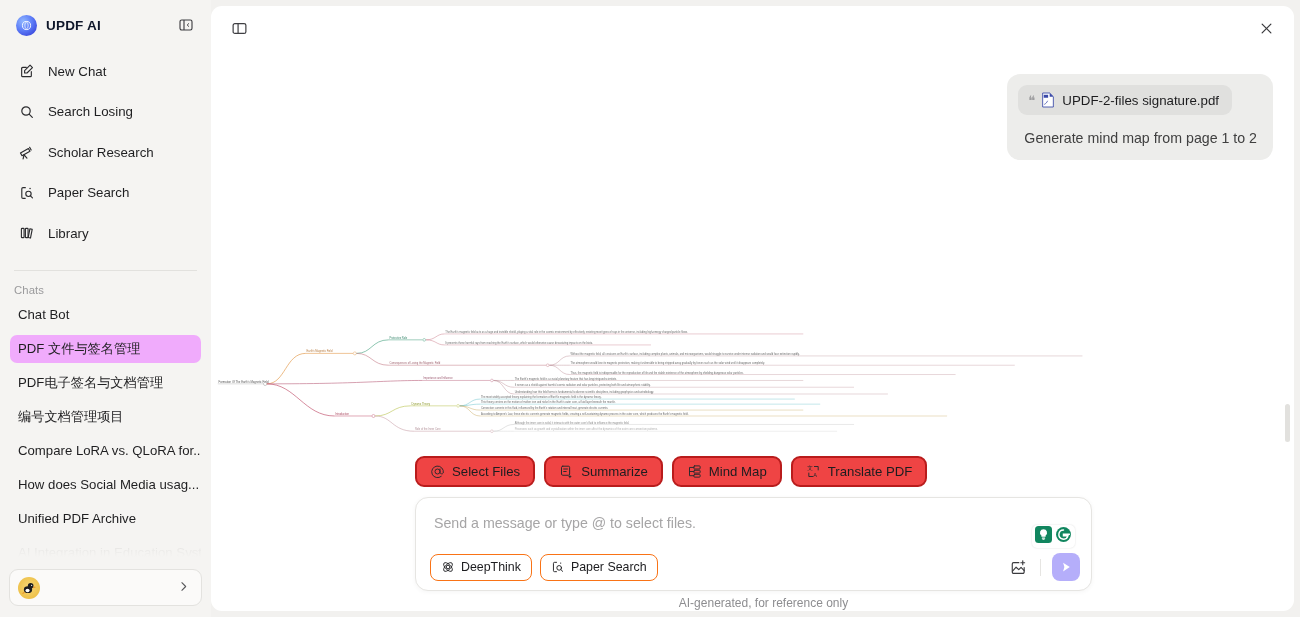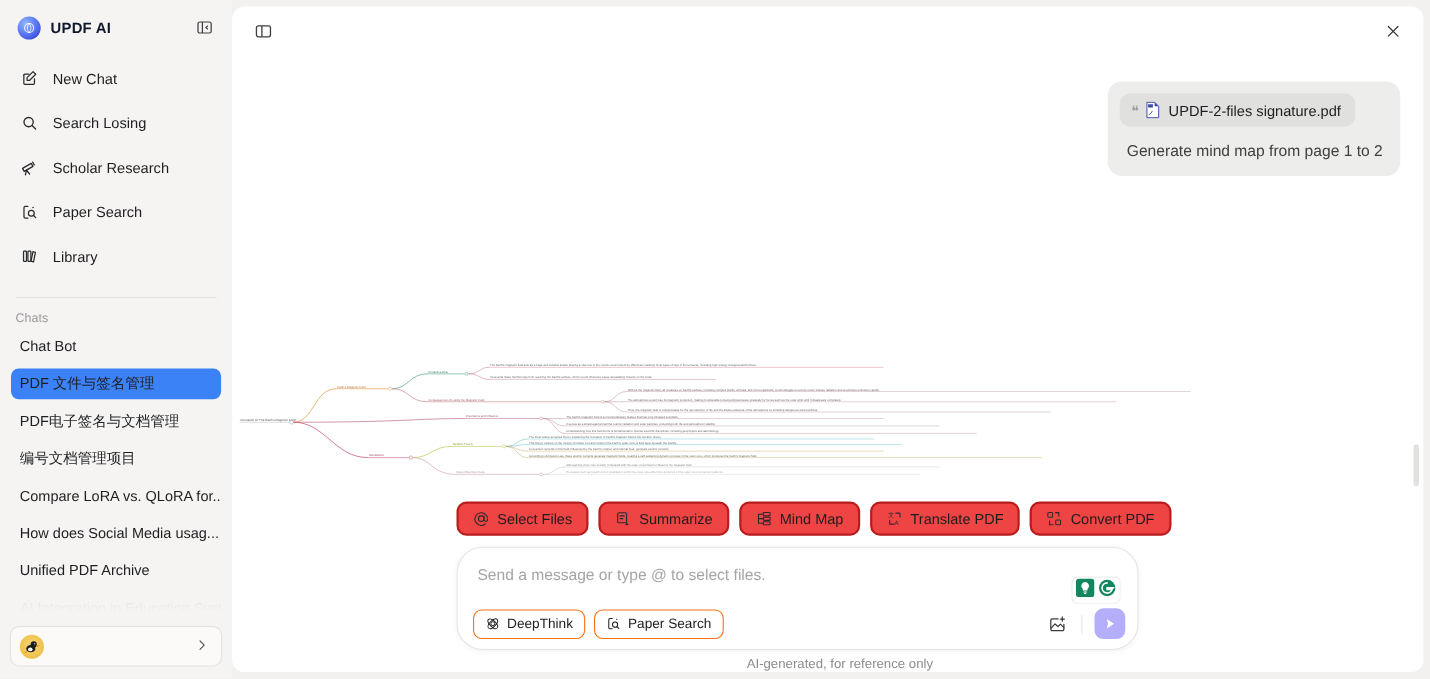--- a/index.html
+++ b/index.html
@@ -50,21 +50,21 @@
   .chats-label {
     font-size: 11.3px; color: #9a9a9c; padding: 13px 0 5px 14px; letter-spacing: .1px;
   }
   .chat-list { padding: 0 10px; position: relative; }
   .chat-item {
     height: 28px; display: flex; align-items: center;
     padding: 0 8px; border-radius: 7px; cursor: pointer;
     font-size: 13.2px; color: #1f1f21; margin-bottom: 6px;
     white-space: nowrap; overflow: hidden;
   }
-  .chat-item.active { background: #3b82f6; }
+  .chat-item.active { background: #f0abfc; }
   .chat-item.fading { color: #c8c7c5; }
 
   .sb-fade {
     position: absolute; left: 0; right: 0; bottom: 52px; height: 40px;
     background: linear-gradient(to bottom, rgba(245,244,242,0) 0%, #f5f4f2 80%);
     pointer-events: none;
   }
   .sb-foot { position: absolute; left: 0; bottom: 0; width: 211px; padding: 0 9px 11px 9px; }
   .user-card {
     height: 37px; border: 1px solid #e3e2df; border-radius: 9px;
@@ -124,22 +124,22 @@
   .chip {
     height: 31px; border: 2px solid #b91c1c; border-radius: 9px;
     background: #ef4444; display: inline-flex; align-items: center;
     gap: 7px; padding: 0 13px; cursor: pointer;
     font-size: 13.2px; color: #1d1d20; white-space: nowrap;
   }
   .chip-ico { width: 15px; height: 15px; flex: 0 0 15px; display: flex; align-items: center; justify-content: center; color: #2a2a2d; }
 
   
   .composer {
-    position: absolute; left: 204px; top: 491px; width: 620px;
-    background: #fff; border: 1px solid #e6e5e2; border-radius: 24px;
+    position: absolute; left: 204px; top: 491px; width: 677px;
+    background: #fff; border: 1px solid #e6e5e2; border-radius: 13px;
     box-shadow: 0 1px 5px rgba(0,0,0,.045);
     height: 94px;
   }
   .composer-input {
     padding: 17px 18px 0 18px; font-size: 14.2px; color: #a6a5a6;
   }
   .composer-bar {
     position: absolute; left: 0; right: 0; bottom: 0; height: 46px;
     display: flex; align-items: center; padding: 0 11px 0 14px; gap: 8px;
   }
@@ -448,31 +448,20 @@
       <div class="chip">
         <span class="chip-ico">
           <svg width="15" height="15" viewBox="0 0 24 24" fill="none" stroke="currentColor" stroke-width="1.55" stroke-linecap="round" stroke-linejoin="round">
             <text x="2" y="10" font-size="9" fill="currentColor" stroke="none" font-family="Liberation Sans, sans-serif">文</text>
             <text x="11.5" y="21" font-size="9" fill="currentColor" stroke="none" font-family="Liberation Sans, sans-serif">A</text>
             <polyline points="13.5,4 19.5,4 19.5,9.5"></polyline>
             <polyline points="10.5,20 4.5,20 4.5,14.5"></polyline>
           </svg>
         </span>
         <span>Translate PDF</span>
-      </div>
-      <div class="chip">
-        <span class="chip-ico">
-          <svg width="15" height="15" viewBox="0 0 24 24" fill="none" stroke="currentColor" stroke-width="1.55" stroke-linecap="round" stroke-linejoin="round">
-            <rect x="2.5" y="3" width="7" height="7" rx="1.5"></rect>
-            <rect x="14" y="14" width="7" height="7" rx="1.5"></rect>
-            <polyline points="13.5,3.2 18.5,3.2 18.5,8.6"></polyline>
-            <polyline points="10,20.8 5,20.8 5,15.4"></polyline>
-          </svg>
-        </span>
-        <span>Convert PDF</span>
       </div>
     </div>
 
     <div class="composer">
       <div class="composer-input">Send a message or type @ to select files.</div>
 
       <div class="grammarly">
         <span>
           <svg width="17" height="17" viewBox="0 0 24 24">
             <rect width="24" height="24" rx="5" fill="#11865f"></rect>

